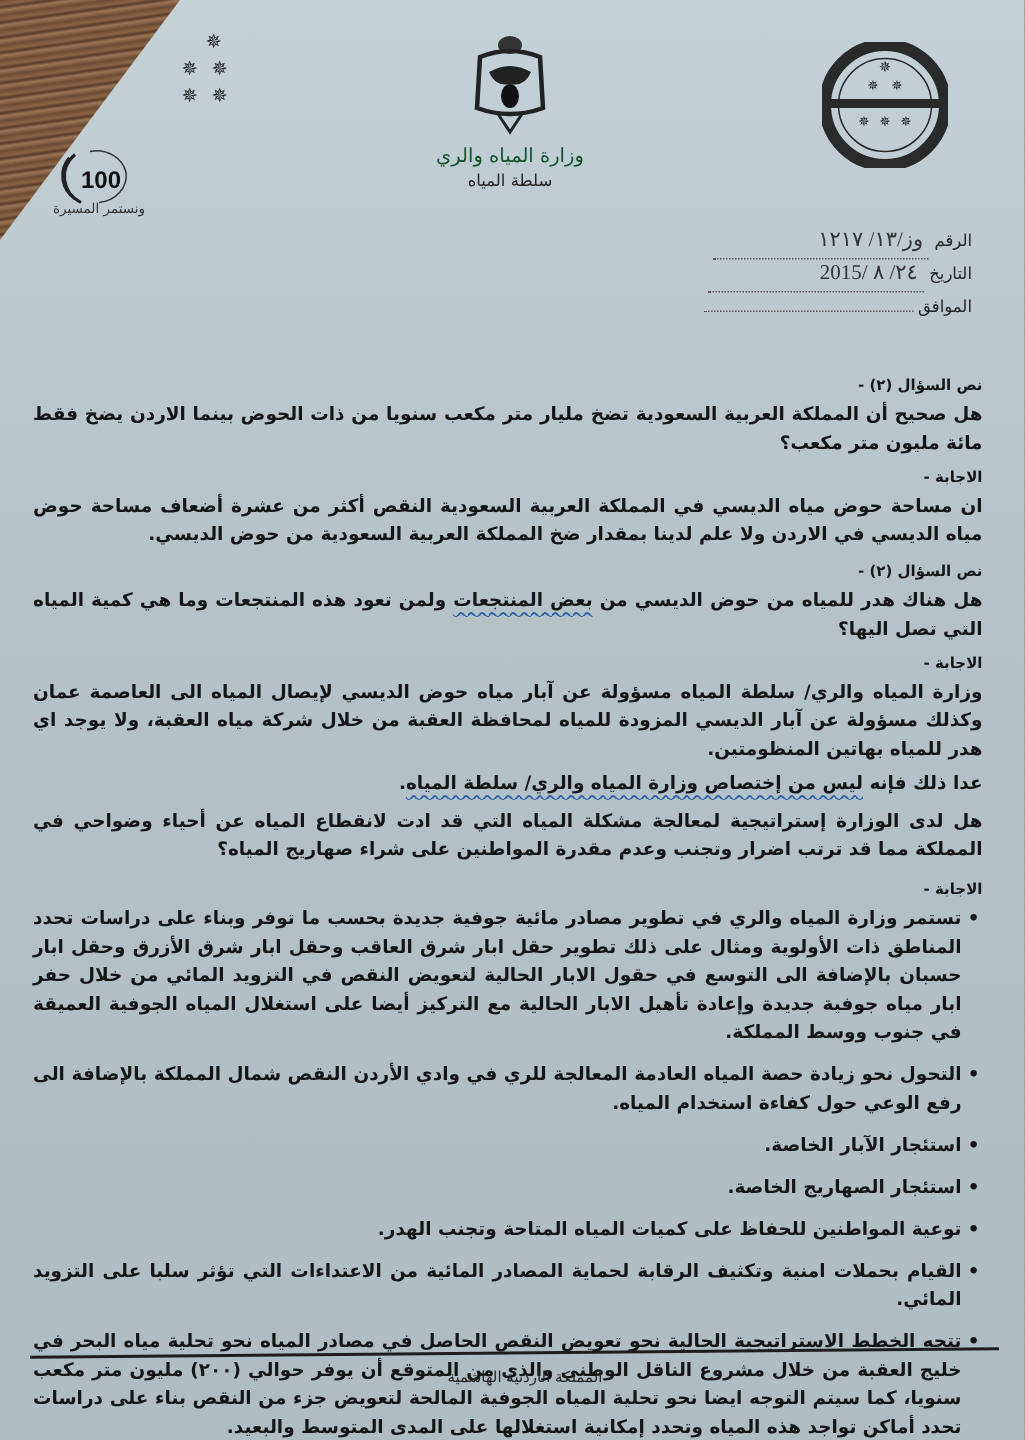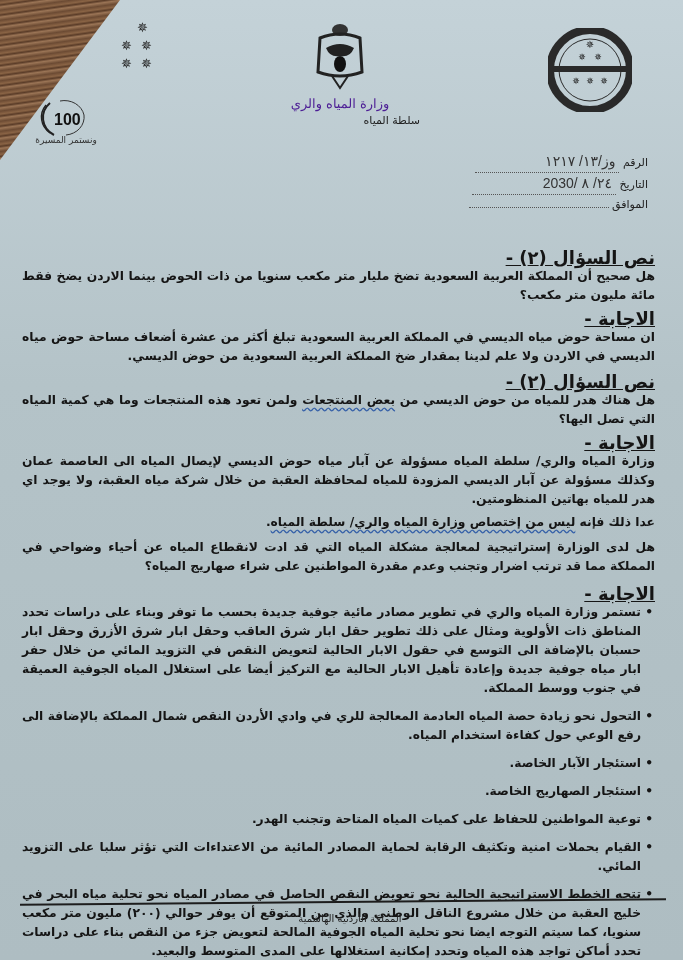--- a/index.html
+++ b/index.html
@@ -12,32 +12,32 @@
       position:absolute; left:0; top:0; width:683px; height:960px;
       background: repeating-linear-gradient(172deg,#6b4a33 0px,#8a6445 3px,#5a3c28 5px,#9b7556 7px,#6d4c34 10px);
     }
     .paper {
       position:absolute; left:0; top:0; width:683px; height:960px;
       background: linear-gradient(180deg,#c4d2d8 0%,#b4c3c8 40%,#aebdc2 100%);
       clip-path: polygon(120px 0, 683px 0, 683px 960px, 0 960px, 0 160px);
     }
     .abs { position:absolute; }
     .ministry-emblem { left:312px; top:22px; width:56px; height:70px; }
-    .ministry-name { left:260px; top:96px; width:160px; text-align:center; font-family:"DejaVu Serif", serif; font-size:13px; color:#4c1d95; direction:rtl; }
-    .authority-name { left:260px; top:114px; width:160px; text-align:right; font-size:11px; color:#222; direction:rtl; }
+    .ministry-name { left:260px; top:96px; width:160px; text-align:center; font-family:"DejaVu Serif", serif; font-size:13px; color:#14532d; direction:rtl; }
+    .authority-name { left:260px; top:114px; width:160px; text-align:center; font-size:11px; color:#222; direction:rtl; }
     .seal { left:548px; top:28px; width:84px; height:84px; }
     .stars { left:115px; top:18px; width:45px; height:60px; }
     .centenary { left:32px; top:95px; width:70px; height:58px; }
     .centenary-text { left:26px; top:135px; width:80px; font-size:9px; color:#333; direction:rtl; text-align:center; }
     .ref-block { right:35px; top:150px; width:220px; font-size:11px; color:#222; direction:rtl; }
     .ref-line { height:22px; line-height:22px; white-space:nowrap; }
-    .ref-val { font-family:Liberation Sans, sans-serif; font-size:14px; color:#333; border-bottom:1px dotted #555; display:inline-block; min-width:140px; padding-right:4px; }
+    .ref-val { font-family:Liberation Serif, serif; font-size:14px; color:#333; border-bottom:1px dotted #555; display:inline-block; min-width:140px; padding-right:4px; }
     .ref-blank { border-bottom:1px dotted #555; display:inline-block; width:140px; }
     .content { position:absolute; left:22px; right:28px; top:244px; direction:rtl; text-align:justify; color:#151515; font-size:12.3px; line-height:19px; font-weight:bold; }
-    .heading { text-decoration:underline; font-size:18px; margin-top:4px; }
+    .heading { font-size:10px; margin-top:4px; }
     p { margin:0 0 4px 0; }
     ul { margin:0; padding:0 14px 0 0; list-style:none; }
     li { position:relative; margin-bottom:9px; }
     li::before { content:"•"; position:absolute; right:-12px; top:0; }
     .wavy { text-decoration: underline wavy #3560a8; text-underline-offset:3px; }
     .footer-line { left:20px; top:901px; width:646px; height:2px; background:#1d1d1d; transform:rotate(-0.5deg); }
     .footer-text { left:200px; top:913px; width:300px; text-align:center; font-size:10px; color:#222; direction:rtl; letter-spacing:1px; }
   </style>
 </head>
 <body>
@@ -87,35 +87,35 @@
   <text x="56" y="56" font-size="9" text-anchor="middle" fill="#222">✵</text>
 </svg>
 
 <div class="abs ref-block">
   <div class="ref-line">
     <span>الرقم</span>
     <span class="ref-val">وز/١٣/ ١٢١٧</span>
   </div>
   <div class="ref-line">
     <span>التاريخ</span>
-    <span class="ref-val">٢٤/ ٨ /2030</span>
+    <span class="ref-val">٢٤/ ٨ /2015</span>
   </div>
   <div class="ref-line">
     <span>الموافق</span>
     <span class="ref-blank"></span>
   </div>
 </div>
 
 <div class="content">
 
   <div>
     <div class="heading">نص السؤال (٢) -</div>
     <p>هل صحيح أن المملكة العربية السعودية تضخ مليار متر مكعب سنويا من ذات الحوض بينما الاردن يضخ فقط مائة مليون متر مكعب؟</p>
     <div class="heading">الاجابة -</div>
-    <p>ان مساحة حوض مياه الديسي في المملكة العربية السعودية تبلغ أكثر من عشرة أضعاف مساحة حوض مياه الديسي في الاردن ولا علم لدينا بمقدار ضخ المملكة العربية السعودية من حوض الديسي.</p>
+    <p>ان مساحة حوض مياه الديسي في المملكة العربية السعودية النقص أكثر من عشرة أضعاف مساحة حوض مياه الديسي في الاردن ولا علم لدينا بمقدار ضخ المملكة العربية السعودية من حوض الديسي.</p>
   </div>
 
   <div style="margin-top:6px;">
     <div class="heading">نص السؤال (٢) -</div>
     <p>
       <span>هل هناك هدر للمياه من حوض الديسي من </span><span class="wavy">بعض المنتجعات</span><span> ولمن تعود هذه المنتجعات وما هي كمية المياه التي تصل اليها؟</span>
     </p>
     <div class="heading">الاجابة -</div>
     <p>وزارة المياه والري/ سلطة المياه مسؤولة عن آبار مياه حوض الديسي لإيصال المياه الى العاصمة عمان وكذلك مسؤولة عن آبار الديسي المزودة للمياه لمحافظة العقبة من خلال شركة مياه العقبة، ولا يوجد اي هدر للمياه بهاتين المنظومتين.</p>
     <p>

